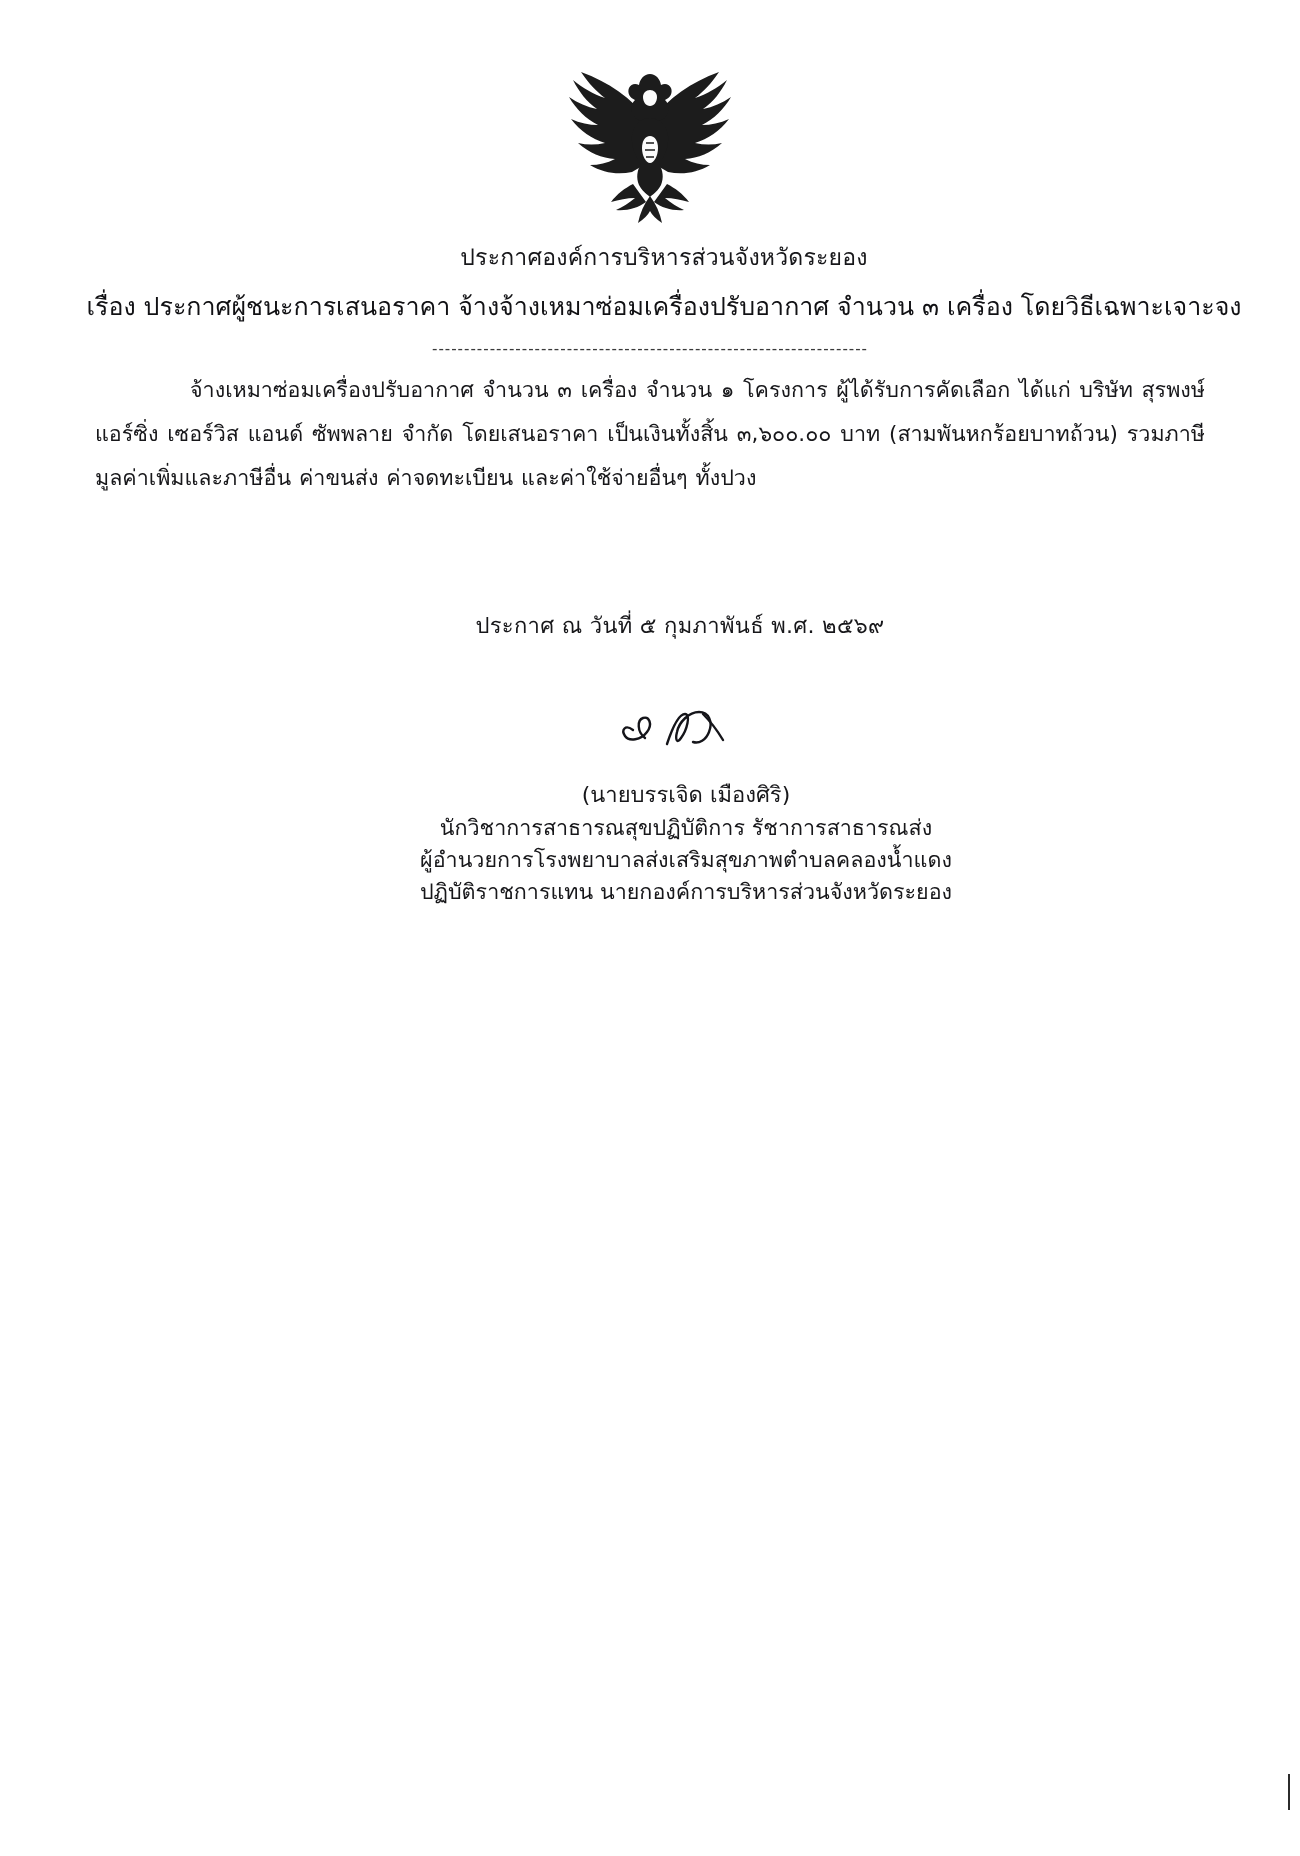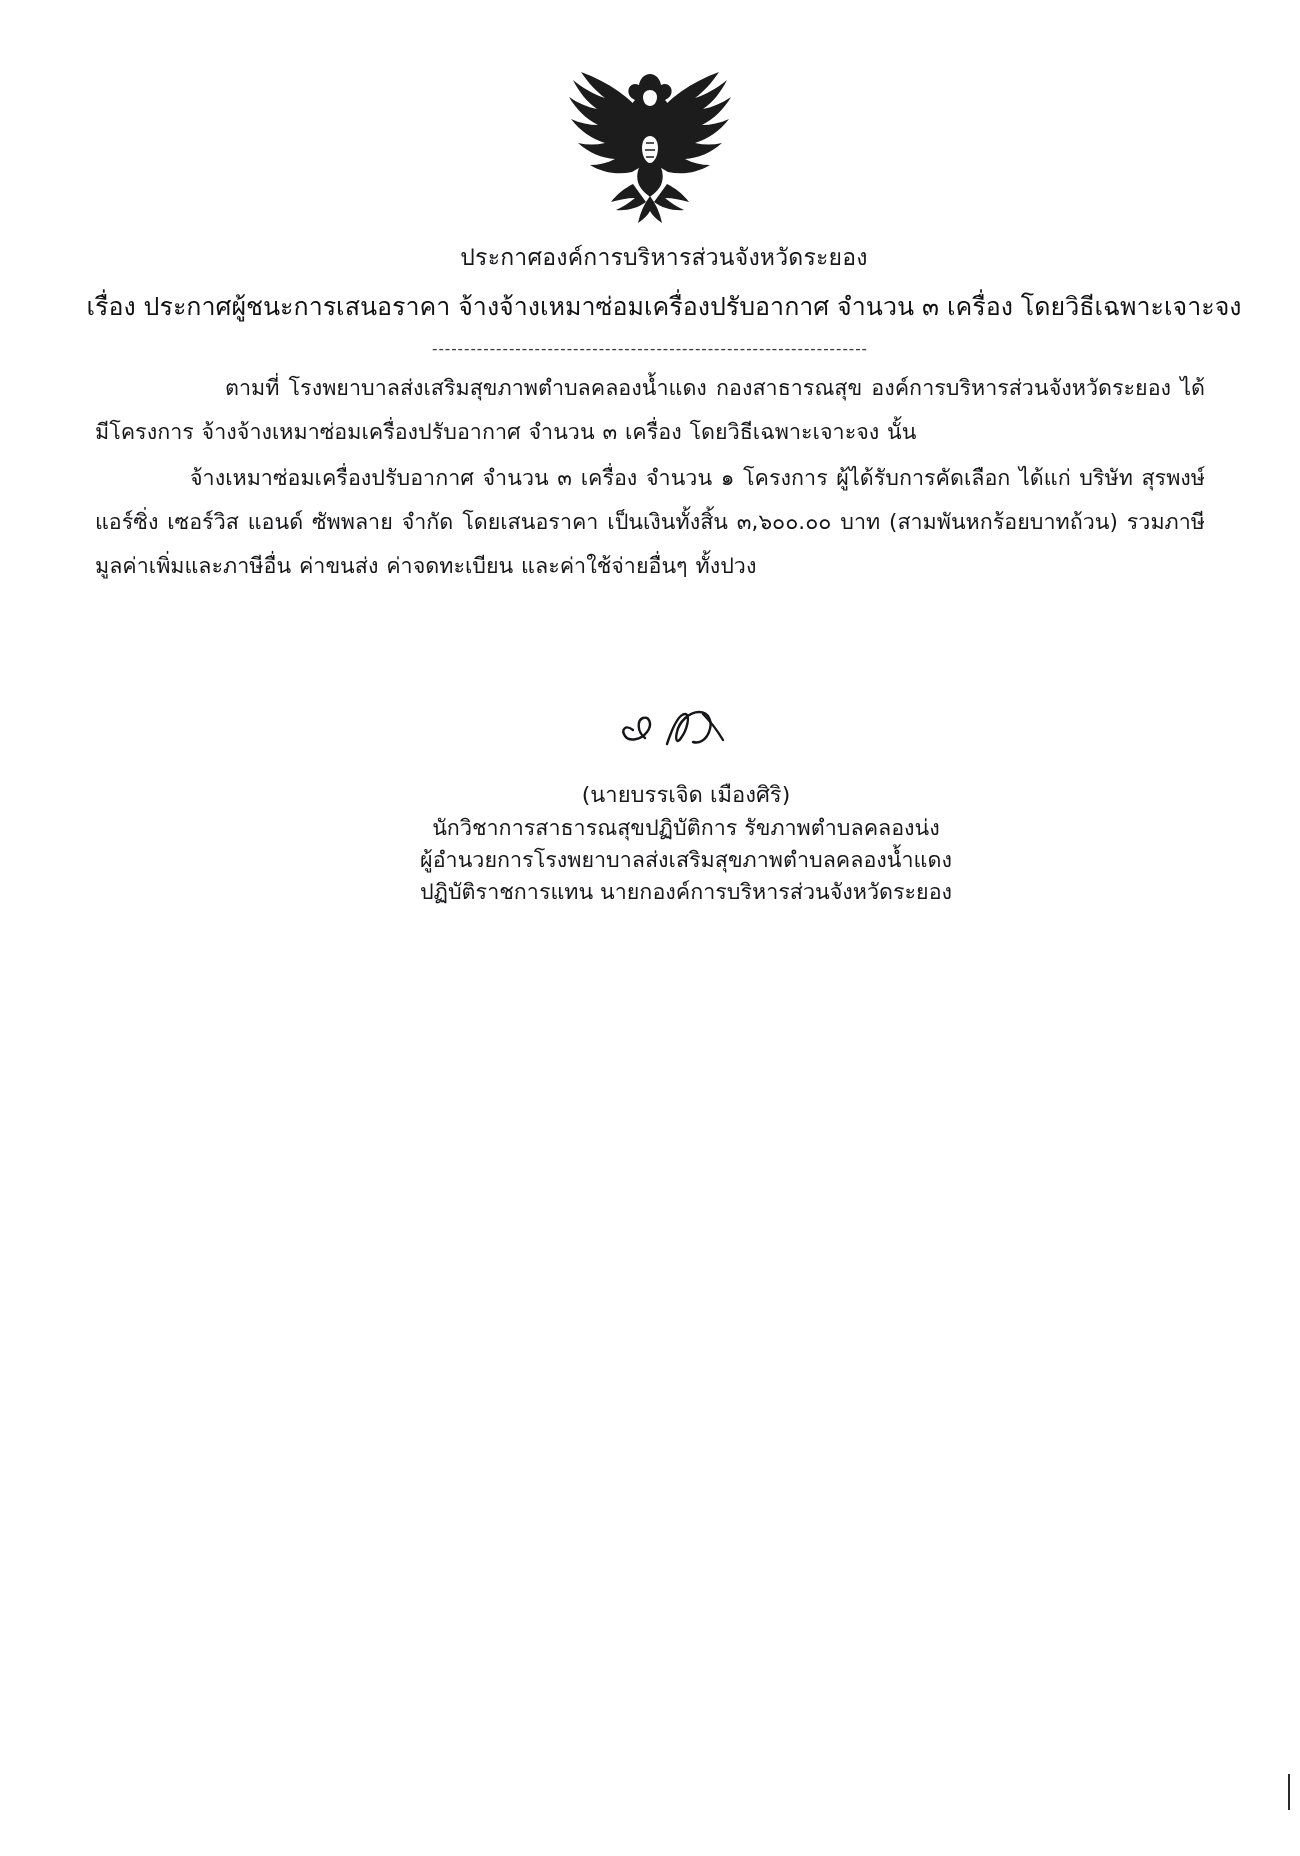--- a/index.html
+++ b/index.html
@@ -190,36 +190,36 @@
   </div>
 
   <div class="heading-block">
     <div class="title-line-1">ประกาศองค์การบริหารส่วนจังหวัดระยอง</div>
     <div class="title-line-2">เรื่อง ประกาศผู้ชนะการเสนอราคา จ้างจ้างเหมาซ่อมเครื่องปรับอากาศ จำนวน ๓ เครื่อง โดยวิธีเฉพาะเจาะจง</div>
   </div>
 
   <div class="rule">--------------------------------------------------------------------</div>
 
   <div class="body-block">
-    <p class="para p1"><span class="indent"></span><span>ตามที่ โรงพยาบาลส่งเสริมสุขภาพตำบลคลองน้ำแดง กองสาธารณสุข องค์การบริหารส่วนจังหวัดระยอง ได้มีโครงการ จ้างจ้างเหมาซ่อมเครื่องปรับอากาศ จำนวน ๓ เครื่อง โดยวิธีเฉพาะเจาะจง  นั้น</span></p>
     <p class="para p2"><span class="indent"></span><span>จ้างเหมาซ่อมเครื่องปรับอากาศ จำนวน ๓ เครื่อง จำนวน ๑ โครงการ ผู้ได้รับการคัดเลือก ได้แก่ บริษัท สุรพงษ์ แอร์ซิ่ง เซอร์วิส แอนด์ ซัพพลาย จำกัด โดยเสนอราคา เป็นเงินทั้งสิ้น ๓,๖๐๐.๐๐ บาท (สามพันหกร้อยบาทถ้วน) รวมภาษีมูลค่าเพิ่มและภาษีอื่น ค่าขนส่ง ค่าจดทะเบียน และค่าใช้จ่ายอื่นๆ ทั้งปวง</span></p>
   </div>
 
+  <div class="date-line">ประกาศ ณ วันที่  ๕ กุมภาพันธ์ พ.ศ. ๒๕๖๙</div>
 
   <div class="signature-wrap">
     <svg class="signature" viewBox="0 0 130 60" aria-hidden="true">
       <g fill="none" stroke="#15151a" stroke-width="2.4" stroke-linecap="round">
         <path d="M18 30 C10 24 6 30 10 36 C14 42 26 40 32 32 C38 24 34 16 28 18 C22 20 22 32 30 38"></path>
         <path d="M52 44 C58 26 64 14 70 14 C76 14 72 30 66 38 C62 44 60 40 62 32 C64 22 74 12 84 12 C94 12 98 22 94 32 C91 40 84 44 78 42"></path>
         <path d="M88 14 C96 22 102 30 108 40"></path>
       </g>
     </svg>
   </div>
 
   <div class="signer-block">
     <div class="signer-name">(นายบรรเจิด เมืองศิริ)</div>
-    <div class="signer-role">นักวิชาการสาธารณสุขปฏิบัติการ รัขภาพตำบลคลองน่ง</div>
+    <div class="signer-role">นักวิชาการสาธารณสุขปฏิบัติการ รัชาการสาธารณส่ง</div>
     <div class="signer-role">ผู้อำนวยการโรงพยาบาลส่งเสริมสุขภาพตำบลคลองน้ำแดง</div>
     <div class="signer-role">ปฏิบัติราชการแทน นายกองค์การบริหารส่วนจังหวัดระยอง</div>
   </div>
 
   <div class="scan-mark"></div>
 </div>
 
 </body></html>

